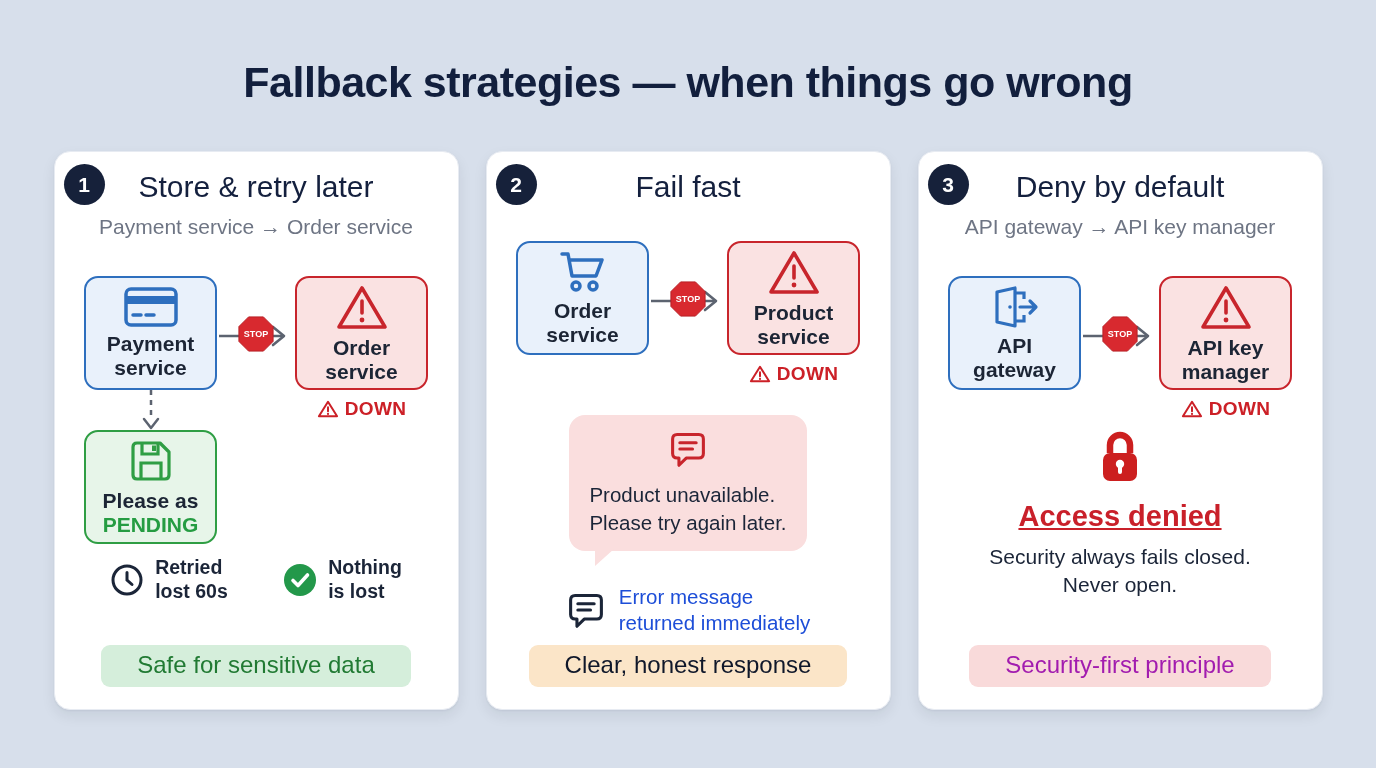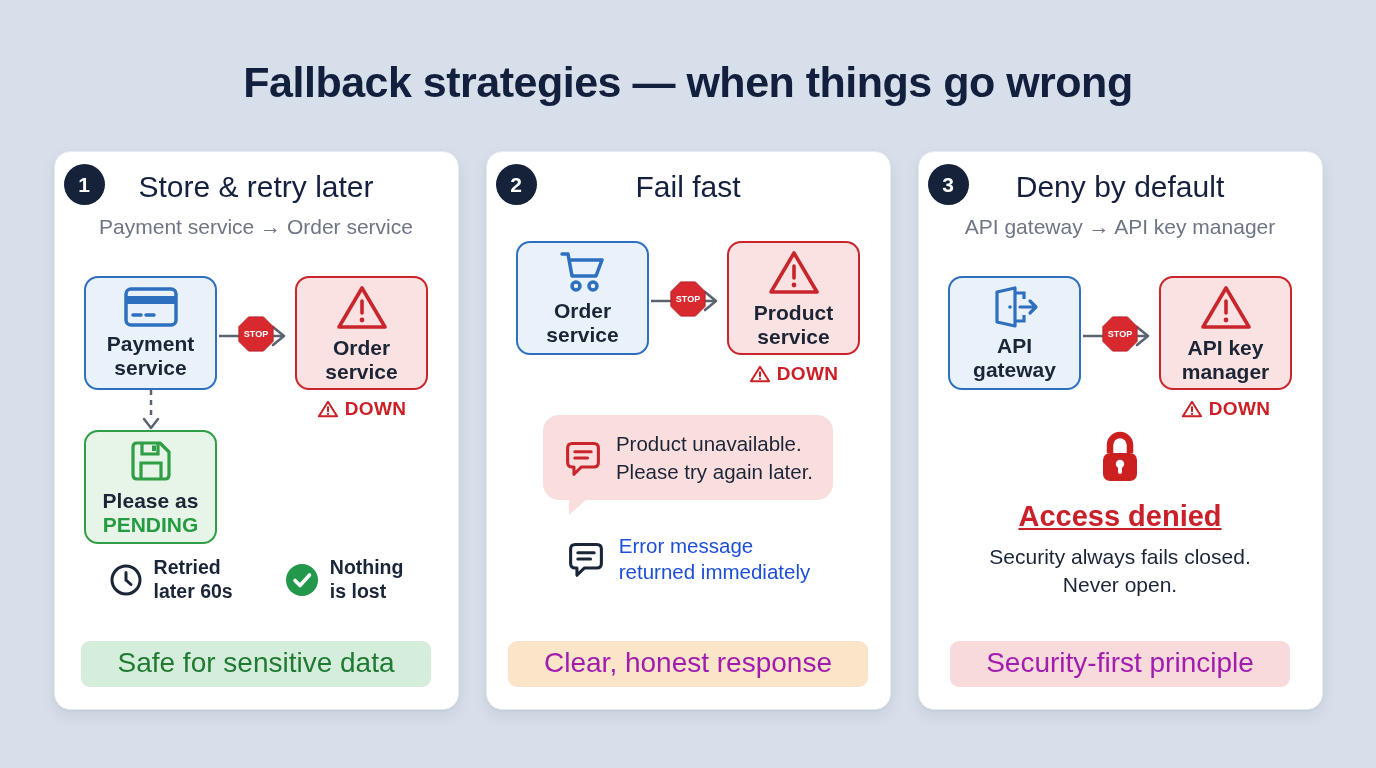--- a/index.html
+++ b/index.html
@@ -109,33 +109,34 @@
     justify-content:space-around;
     padding:0 8px;
     font-weight:bold;
   }
   .feature { display:flex; align-items:center; gap:11px; }
   .feat-text { font-size:19.5px; color:#1b2538; line-height:1.22; }
   .pill {
     margin-top:auto;
     padding:6px 36px 8px;
     border-radius:9px;
-    font-size:28px;
+    font-size:24px;
   }
   .pill-green  { background:#d5eedb; color:#217a33; }
-  .pill-orange { background:#fbe5c8; color:#a21caf; }
+  .pill-orange { background:#fbe5c8; color:#0f172a; }
   .pill-red    { background:#f9dada; color:#a21caf; }
   .bubble {
     position:relative;
     margin-top:30px;
     background:#fadede;
     border-radius:16px;
     padding:15px 20px;
     display:flex; align-items:center; gap:13px;
     width:fit-content;
+    flex-direction:column;
   }
   .bubble::after {
     content:"";
     position:absolute;
     left:26px; bottom:-15px;
     width:0; height:0;
     border-top:17px solid #fadede;
     border-right:19px solid transparent;
   }
   .bubble-text { font-size:20.5px; color:#1b2538; line-height:1.35; }
@@ -232,21 +233,21 @@
         </div>
       </div>
     </div>
 
     <div class="features">
       <div class="feature">
         <svg width="34" height="34" viewBox="0 0 34 34">
           <circle cx="17" cy="17" r="14" fill="none" stroke="#1b2538" stroke-width="3"></circle>
           <path d="M17 9.5 V17 L22 21.5" fill="none" stroke="#1b2538" stroke-width="3" stroke-linecap="round"></path>
         </svg>
-        <span class="feat-text"><span>Retried</span><br><span>later 60s</span></span>
+        <span class="feat-text"><span>Retried</span><br><span>lost 60s</span></span>
       </div>
       <div class="feature">
         <svg width="34" height="34" viewBox="0 0 34 34">
           <circle cx="17" cy="17" r="16" fill="#23984a"></circle>
           <path d="M10 17.5 L15 22.5 L24.5 12" fill="none" stroke="#fff" stroke-width="3.6" stroke-linecap="round" stroke-linejoin="round"></path>
         </svg>
         <span class="feat-text"><span>Nothing</span><br><span>is lost</span></span>
       </div>
     </div>
 

